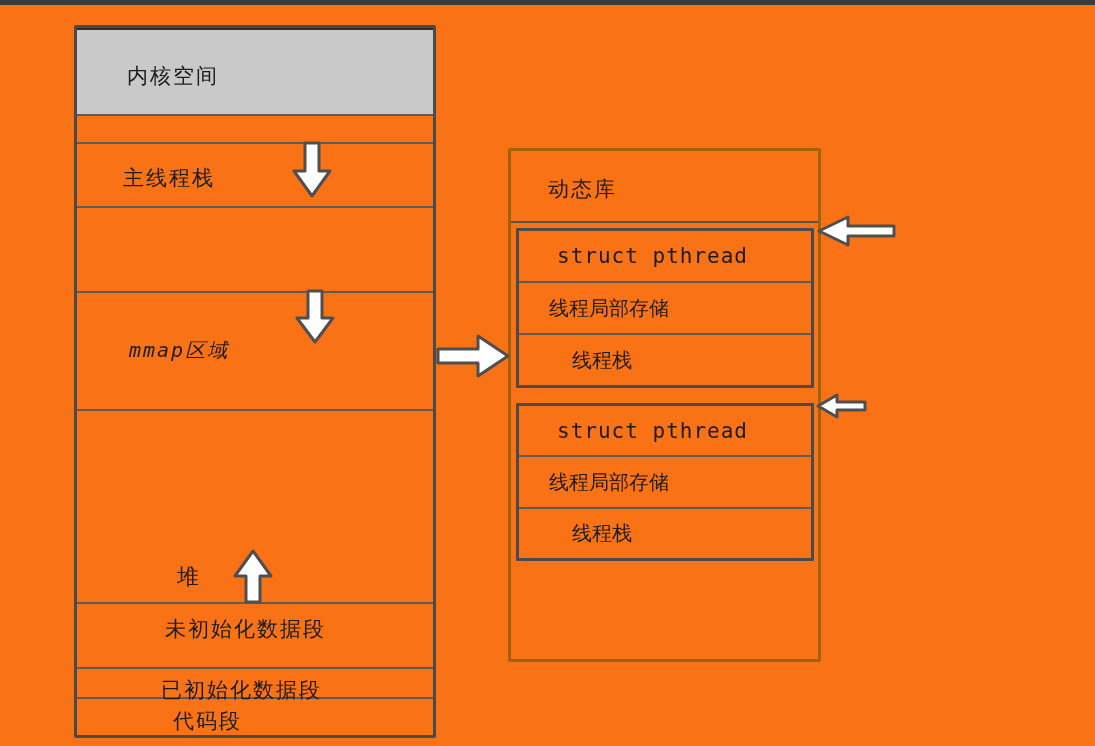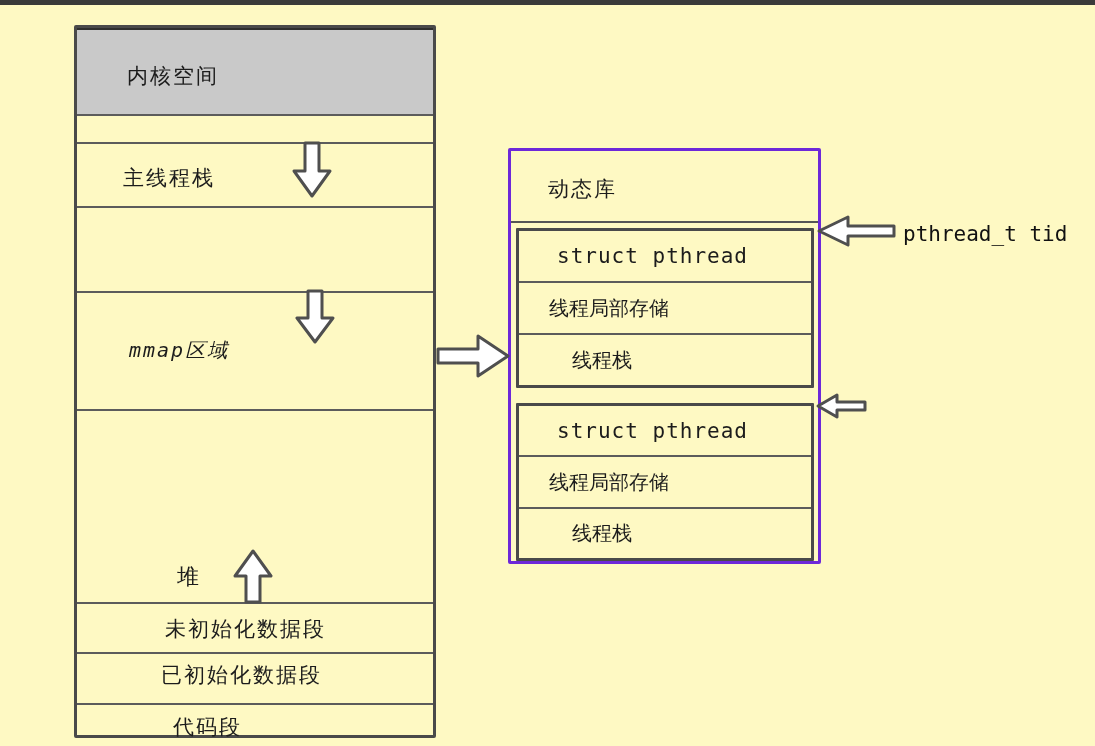--- a/index.html
+++ b/index.html
@@ -1,20 +1,20 @@
 <!DOCTYPE html>
 <html><head>
 <meta charset="utf-8">
 <style>
   * { margin:0; padding:0; box-sizing:border-box; }
   html,body { background:#ffffff; }
   .canvas {
     position:relative;
     width:1095px; height:746px;
-    background:#fef9c3;
+    background:#f97316;
     font-family:"DejaVu Sans","Liberation Sans",sans-serif;
     color:#1c1c1c;
     overflow:hidden;
   }
   .topbar {
     position:absolute; left:0; top:0; width:1095px; height:5px;
     background:#3a3a3a;
   }
   .cjk { font-family:"DejaVu Sans","Liberation Sans",sans-serif; }
   .mono { font-family:"DejaVu Sans Mono","Liberation Mono",monospace; }
@@ -26,38 +26,38 @@
     display:flex; flex-direction:column;
   }
   .mem-sec { position:relative; border-bottom:2px solid #5c5c5c; }
   .mem-sec:last-child { border-bottom:none; }
   .sec-kernel   { height:88px;  background:#c9c9c9; border-top:2px solid #2f2f2f;}
   .sec-gap1     { height:28px; }
   .sec-stack    { height:64px; }
   .sec-gap2     { height:85px; }
   .sec-mmap     { height:118px;font-style:italic; }
   .sec-heap     { height:193px; }
-  .sec-bss      { height:50px; }
-  .sec-data     { height:51px; }
+  .sec-bss      { height:65px; }
+  .sec-data     { height:30px; }
   .sec-code     { flex:1; }
   .mem-label {
     position:absolute; font-size:21px; letter-spacing:2px; white-space:nowrap;
   }
   .lbl-kernel { left:50px; top:32px; }
   .lbl-stack  { left:46px; top:20px; }
   .lbl-mmap   { left:52px; top:44px; font-size:20px; }
   .lbl-heap   { left:100px; bottom:10px; font-size:22px; }
   .lbl-bss    { left:88px; top:11px; }
   .lbl-data   { left:84px; top:7px; }
   .lbl-code   { left:88px; top:8px;margin-left:8px; }
 
   
   .lib-box {
-    position:absolute; left:508px; top:148px; width:313px; height:416px;
-    border:3px solid #6d28d9; border-radius:2px;
+    position:absolute; left:508px; top:148px; width:313px; height:514px;
+    border:3px solid #a16207; border-radius:2px;
   }
   .lib-title-row {
     position:absolute; left:0; top:0; width:100%; height:72px;
     border-bottom:2px solid #555;
   }
   .lib-title { position:absolute; left:37px; top:24px; font-size:21px; letter-spacing:2px; }
   .thread-block {
     position:absolute; left:5px; width:298px;
     border:3px solid #4a4a4a; border-radius:1px;
     display:flex; flex-direction:column;justify-content:space-between;
@@ -175,15 +175,14 @@
       <path d="M78 12 L32 12 L32 3 L3 17 L32 31 L32 22 L78 22 Z"></path>
     </svg>
   </div>
 
   <div class="arrow" style="left:815px; top:392px;">
     <svg width="52" height="28" viewBox="0 0 52 28">
       <path d="M50 10 L22 10 L22 3 L3 14 L22 25 L22 18 L50 18 Z"></path>
     </svg>
   </div>
 
-  <span class="ptr-label ptr-tid">pthread_t tid</span>
 
 </div>
 
 </body></html>

